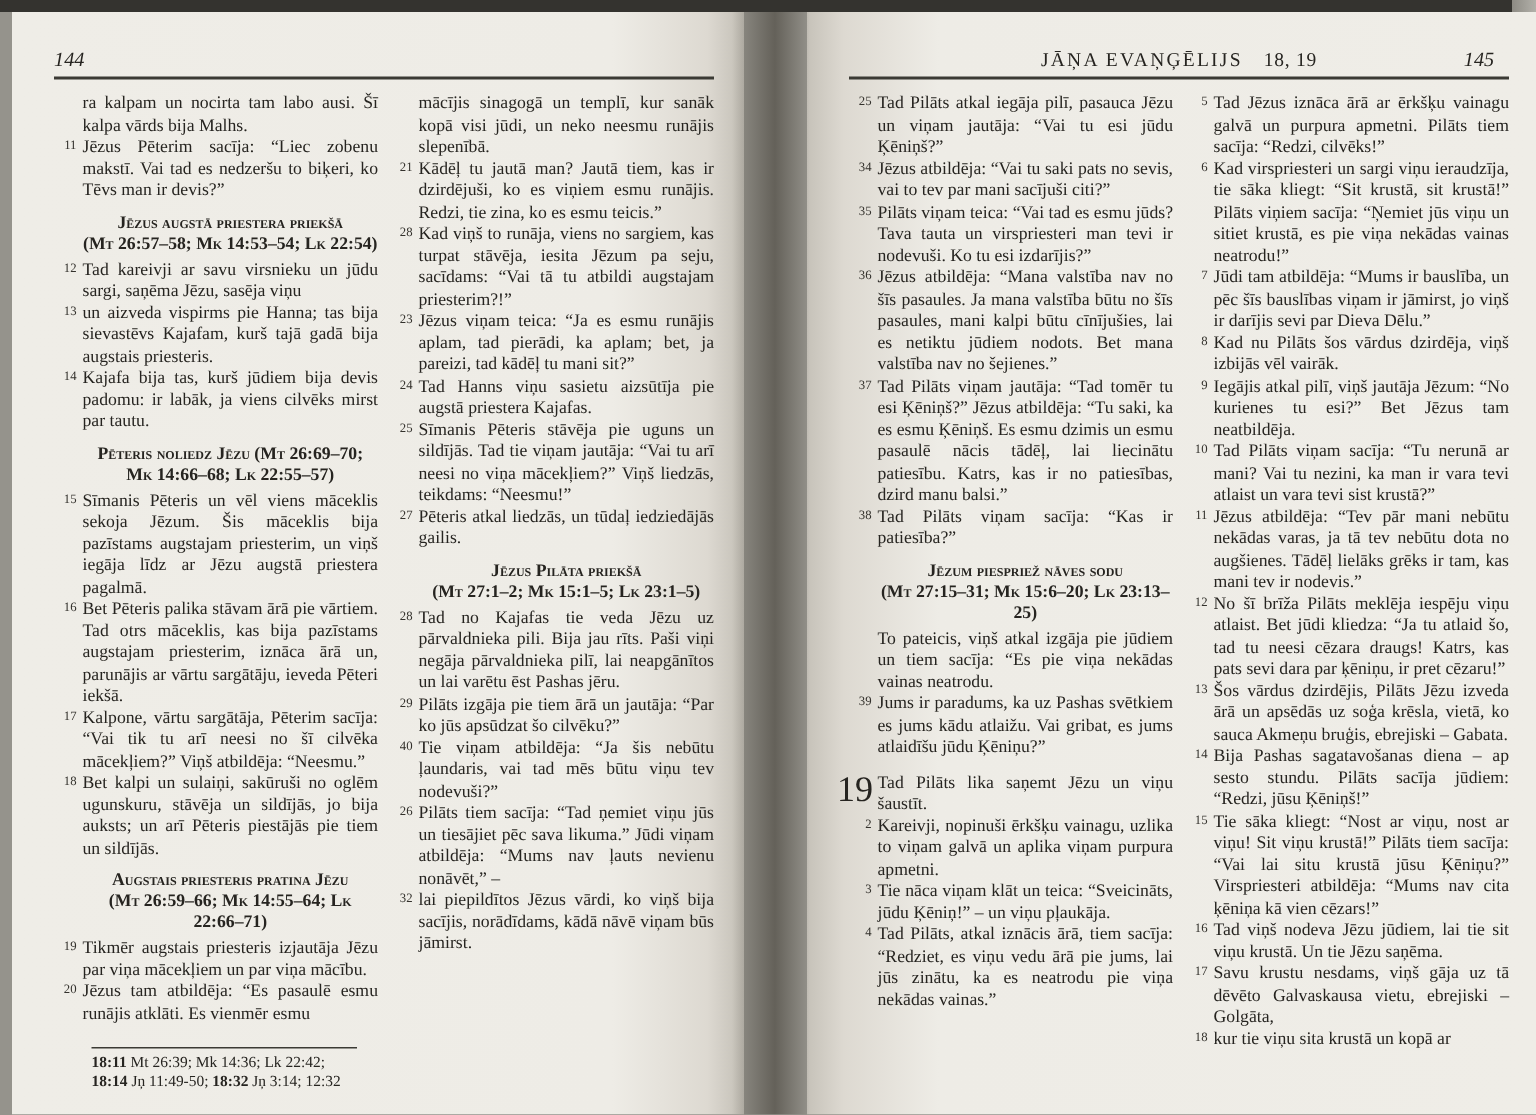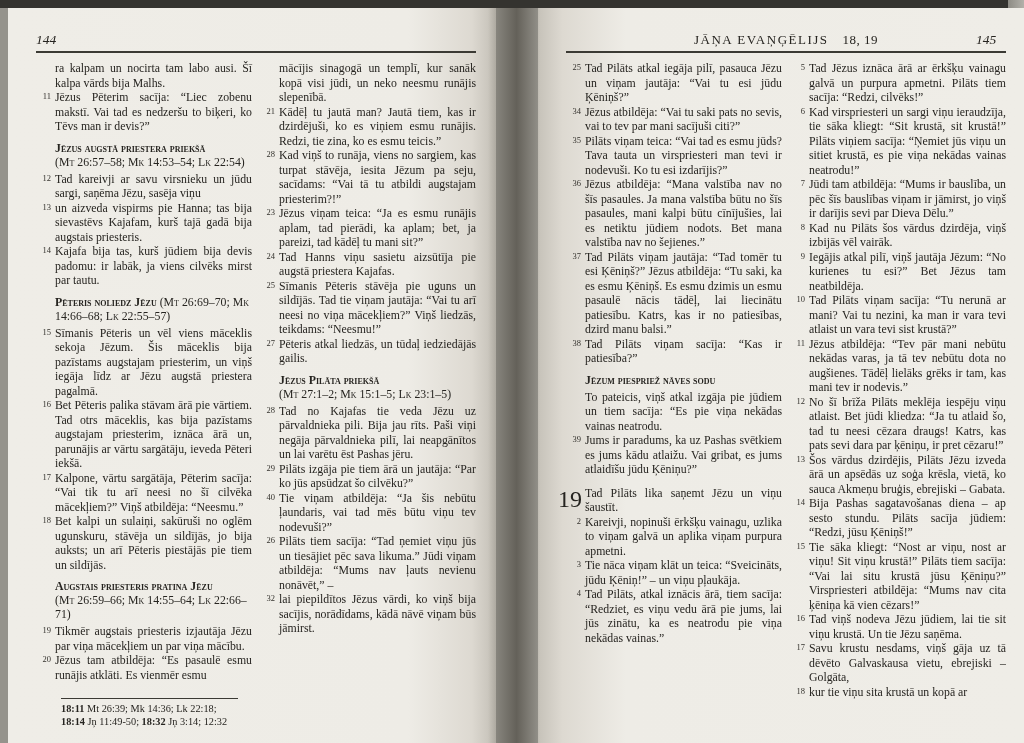--- a/index.html
+++ b/index.html
@@ -57,24 +57,24 @@
     position:absolute;left:-20px;top:1px;width:16px;text-align:right;
     font-size:8.5px;line-height:10px;color:#33312c;
   }
   .chapter{margin-top:9px !important;}
   .chapnum{
     position:absolute;left:-27px;top:1px;width:24px;text-align:left;
     font-size:24px;line-height:24px;font-weight:400;color:#262420;
   }
   .heading{
     font-weight:bold;font-variant:small-caps;
-    margin:7px 0 3px 0 !important;text-align:left;
+    margin:7px 0 3px 0 !important;text-align:center;
     line-height:14px;
   }
-  .heading .hrefs{font-weight:normal;}
+  .heading .hrefs{font-weight:bold;}
   .heading .hrefs.block{display:block;}
   .footnote{
     margin:16px 0 0 6px !important;width:90%;
     border-top:1.5px solid #3b3a34;padding-top:3px;
     font-size:10.3px;line-height:13px;text-align:left !important;
   }
   .footnote b{font-weight:bold;}
 </style>
 </head>
 <body>
@@ -97,21 +97,21 @@
           <p class="verse"><span class="vnum">13</span>un aizveda vispirms pie Hanna; tas bija sievastēvs Kajafam, kurš tajā gadā bija augstais priesteris.</p>
           <p class="verse"><span class="vnum">14</span>Kajafa bija tas, kurš jūdiem bija devis padomu: ir labāk, ja viens cilvēks mirst par tautu.</p>
           <p class="heading"><span>Pēteris noliedz Jēzu</span><span class="hrefs"> (Mt 26:69–70; Mk 14:66–68; Lk 22:55–57)</span></p>
           <p class="verse"><span class="vnum">15</span>Sīmanis Pēteris un vēl viens māceklis sekoja Jēzum. Šis māceklis bija pazīstams augstajam priesterim, un viņš iegāja līdz ar Jēzu augstā priestera pagalmā.</p>
           <p class="verse"><span class="vnum">16</span>Bet Pēteris palika stāvam ārā pie vārtiem. Tad otrs māceklis, kas bija pazīstams augstajam priesterim, iznāca ārā un, parunājis ar vārtu sargātāju, ieveda Pēteri iekšā.</p>
           <p class="verse"><span class="vnum">17</span>Kalpone, vārtu sargātāja, Pēterim sacīja: “Vai tik tu arī neesi no šī cilvēka mācekļiem?” Viņš atbildēja: “Neesmu.”</p>
           <p class="verse"><span class="vnum">18</span>Bet kalpi un sulaiņi, sakūruši no oglēm ugunskuru, stāvēja un sildījās, jo bija auksts; un arī Pēteris piestājās pie tiem un sildījās.</p>
           <p class="heading"><span>Augstais priesteris pratina Jēzu</span><span class="hrefs block">(Mt 26:59–66; Mk 14:55–64; Lk 22:66–71)</span></p>
           <p class="verse"><span class="vnum">19</span>Tikmēr augstais priesteris izjautāja Jēzu par viņa mācekļiem un par viņa mācību.</p>
           <p class="verse"><span class="vnum">20</span>Jēzus tam atbildēja: “Es pasaulē esmu runājis atklāti. Es vienmēr esmu</p>
-          <p class="footnote"><b>18:11</b><span> Mt 26:39; Mk 14:36; Lk 22:18;</span><br><b>18:14</b><span> Jņ 11:49-50; </span><b>18:32</b><span> Jņ 3:14; 12:32</span></p>
+          <p class="footnote"><b>18:11</b><span> Mt 26:39; Mk 14:36; Lk 22:42;</span><br><b>18:14</b><span> Jņ 11:49-50; </span><b>18:32</b><span> Jņ 3:14; 12:32</span></p>
         </div>
       <div class="col">
           <p class="verse">mācījis sinagogā un templī, kur sanāk kopā visi jūdi, un neko neesmu runājis slepenībā.</p>
           <p class="verse"><span class="vnum">21</span>Kādēļ tu jautā man? Jautā tiem, kas ir dzirdējuši, ko es viņiem esmu runājis. Redzi, tie zina, ko es esmu teicis.”</p>
           <p class="verse"><span class="vnum">28</span>Kad viņš to runāja, viens no sargiem, kas turpat stāvēja, iesita Jēzum pa seju, sacīdams: “Vai tā tu atbildi augstajam priesterim?!”</p>
           <p class="verse"><span class="vnum">23</span>Jēzus viņam teica: “Ja es esmu runājis aplam, tad pierādi, ka aplam; bet, ja pareizi, tad kādēļ tu mani sit?”</p>
           <p class="verse"><span class="vnum">24</span>Tad Hanns viņu sasietu aizsūtīja pie augstā priestera Kajafas.</p>
           <p class="verse"><span class="vnum">25</span>Sīmanis Pēteris stāvēja pie uguns un sildījās. Tad tie viņam jautāja: “Vai tu arī neesi no viņa mācekļiem?” Viņš liedzās, teikdams: “Neesmu!”</p>
           <p class="verse"><span class="vnum">27</span>Pēteris atkal liedzās, un tūdaļ iedziedājās gailis.</p>
           <p class="heading"><span>Jēzus Pilāta priekšā</span><span class="hrefs block">(Mt 27:1–2; Mk 15:1–5; Lk 23:1–5)</span></p>
@@ -133,21 +133,21 @@
       <span class="folio">145</span>
     </div>
     <div class="cols">
       <div class="col">
           <p class="verse"><span class="vnum">25</span>Tad Pilāts atkal iegāja pilī, pasauca Jēzu un viņam jautāja: “Vai tu esi jūdu Ķēniņš?”</p>
           <p class="verse"><span class="vnum">34</span>Jēzus atbildēja: “Vai tu saki pats no sevis, vai to tev par mani sacījuši citi?”</p>
           <p class="verse"><span class="vnum">35</span>Pilāts viņam teica: “Vai tad es esmu jūds? Tava tauta un virspriesteri man tevi ir nodevuši. Ko tu esi izdarījis?”</p>
           <p class="verse"><span class="vnum">36</span>Jēzus atbildēja: “Mana valstība nav no šīs pasaules. Ja mana valstība būtu no šīs pasaules, mani kalpi būtu cīnījušies, lai es netiktu jūdiem nodots. Bet mana valstība nav no šejienes.”</p>
           <p class="verse"><span class="vnum">37</span>Tad Pilāts viņam jautāja: “Tad tomēr tu esi Ķēniņš?” Jēzus atbildēja: “Tu saki, ka es esmu Ķēniņš. Es esmu dzimis un esmu pasaulē nācis tādēļ, lai liecinātu patiesību. Katrs, kas ir no patiesības, dzird manu balsi.”</p>
           <p class="verse"><span class="vnum">38</span>Tad Pilāts viņam sacīja: “Kas ir patiesība?”</p>
-          <p class="heading"><span>Jēzum piespriež nāves sodu</span></p>
+          <p class="heading"><span>Jēzum piespriež nāves sodu</span><span class="hrefs block">(Mt 27:15–31; Mk 15:6–20; Lk 23:13–25)</span></p>
           <p class="verse">To pateicis, viņš atkal izgāja pie jūdiem un tiem sacīja: “Es pie viņa nekādas vainas neatrodu.</p>
           <p class="verse"><span class="vnum">39</span>Jums ir paradums, ka uz Pashas svētkiem es jums kādu atlaižu. Vai gribat, es jums atlaidīšu jūdu Ķēniņu?”</p>
           <p class="verse chapter"><span class="chapnum">19</span>Tad Pilāts lika saņemt Jēzu un viņu šaustīt.</p>
           <p class="verse"><span class="vnum">2</span>Kareivji, nopinuši ērkšķu vainagu, uzlika to viņam galvā un aplika viņam purpura apmetni.</p>
           <p class="verse"><span class="vnum">3</span>Tie nāca viņam klāt un teica: “Sveicināts, jūdu Ķēniņ!” – un viņu pļaukāja.</p>
           <p class="verse"><span class="vnum">4</span>Tad Pilāts, atkal iznācis ārā, tiem sacīja: “Redziet, es viņu vedu ārā pie jums, lai jūs zinātu, ka es neatrodu pie viņa nekādas vainas.”</p>
         </div>
       <div class="col">
           <p class="verse"><span class="vnum">5</span>Tad Jēzus iznāca ārā ar ērkšķu vainagu galvā un purpura apmetni. Pilāts tiem sacīja: “Redzi, cilvēks!”</p>
           <p class="verse"><span class="vnum">6</span>Kad virspriesteri un sargi viņu ieraudzīja, tie sāka kliegt: “Sit krustā, sit krustā!” Pilāts viņiem sacīja: “Ņemiet jūs viņu un sitiet krustā, es pie viņa nekādas vainas neatrodu!”</p>

